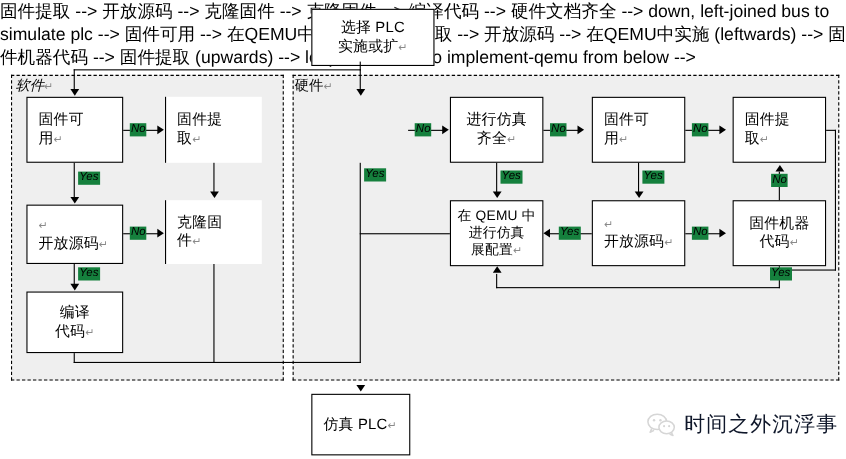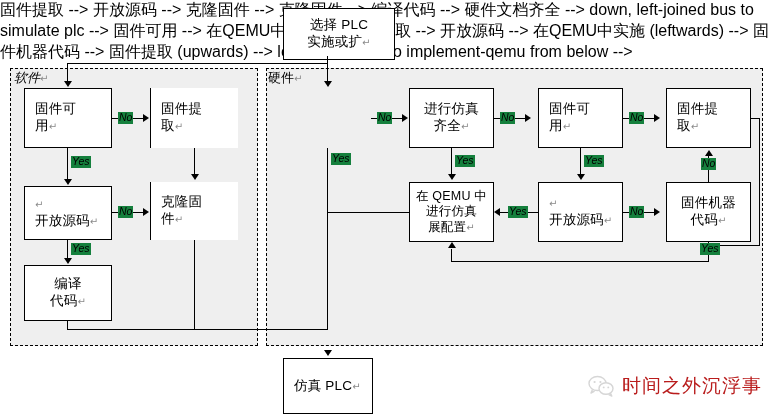--- a/index.html
+++ b/index.html
@@ -96,21 +96,21 @@
     line-height: 1.1;
     white-space: nowrap;
   }
   .elabel.ongrey { background: #15803d; font-style: italic; }
   
   #watermark {
     position: absolute;
     display: flex;
     align-items: center;
     gap: 8px;
-    color: #b91c1c;
+    color: #0f172a;
     font-size: 19px;
     letter-spacing: 1px;
     user-select: none;
   }
   #watermark .wm-logo { display: block; }
   
   .pilcrow {
     font-size: 10px;
     color: #8a8a8a;
     vertical-align: baseline;

